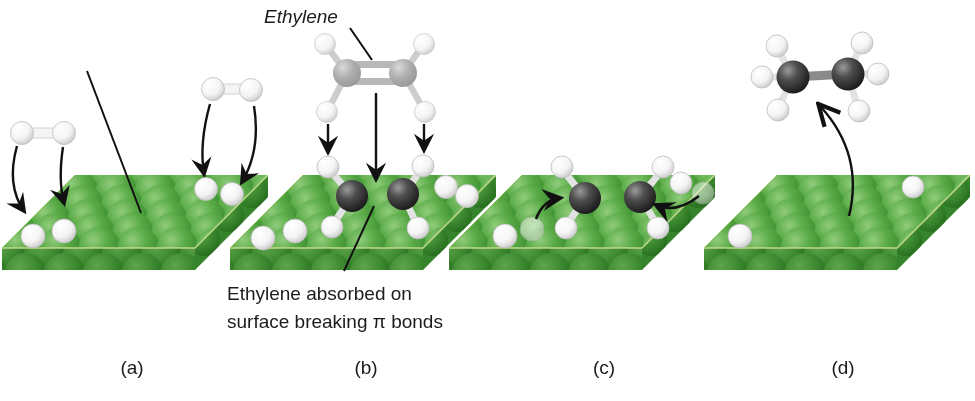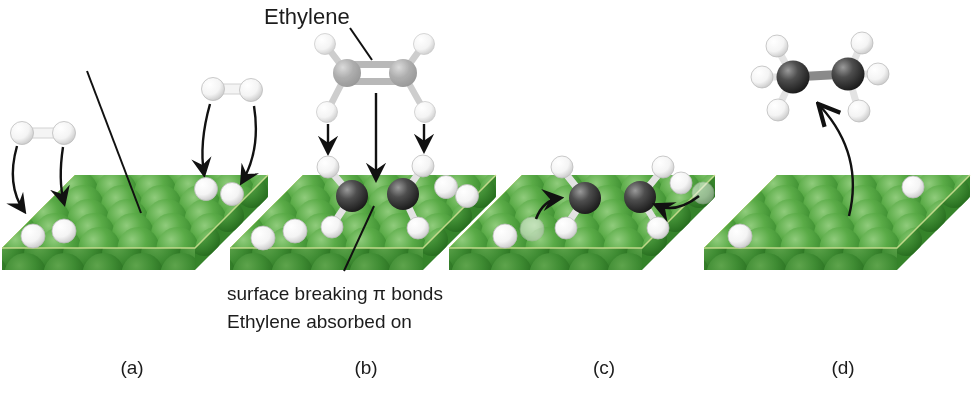--- a/index.html
+++ b/index.html
@@ -1,21 +1,21 @@
 <!DOCTYPE html>
 <html><head>
 <meta charset="utf-8">
 <style>
   html,body{margin:0;padding:0;background:#ffffff;}
   .stage{
     position:relative;width:975px;height:401px;background:#ffffff;overflow:hidden;
     font-family:"Liberation Sans",sans-serif;color:#1c1c1c;
   }
   .stage svg{position:absolute;left:0;top:0;}
-  .txt{position:absolute;font-size:22px;line-height:24px;white-space:nowrap;}
+  .txt{position:absolute;font-size:19px;line-height:24px;white-space:nowrap;font-style:italic;}
   .caption{position:absolute;font-size:19px;line-height:28px;white-space:nowrap;}
   .panel-letter{position:absolute;top:357px;font-size:19px;transform:translateX(-50%);}
 </style>
 </head>
 <body>
 
 <div class="stage">
 
   <svg width="975" height="401" viewBox="0 0 975 401">
     <defs>
@@ -229,22 +229,22 @@
       </g>
 
       <circle cx="913" cy="187" r="11" fill="url(#gH)" stroke="#bdbdbd" stroke-width="0.8"></circle>
       <circle cx="740" cy="236" r="12" fill="url(#gH)" stroke="#bdbdbd" stroke-width="0.8"></circle>
     </g>
   </svg>
 
   <div class="txt" style="left:264px;top:5px;">Ethylene</div>
 
   <div class="caption" style="left:227px;top:280px;">
+    <div>Ethylene absorbed on</div>
     <div>surface breaking π bonds</div>
-    <div>Ethylene absorbed on</div>
   </div>
 
   <div class="panel-letter" style="left:132px;">(a)</div>
   <div class="panel-letter" style="left:366px;">(b)</div>
   <div class="panel-letter" style="left:604px;">(c)</div>
   <div class="panel-letter" style="left:843px;">(d)</div>
 
 </div>
 
 </body></html>

